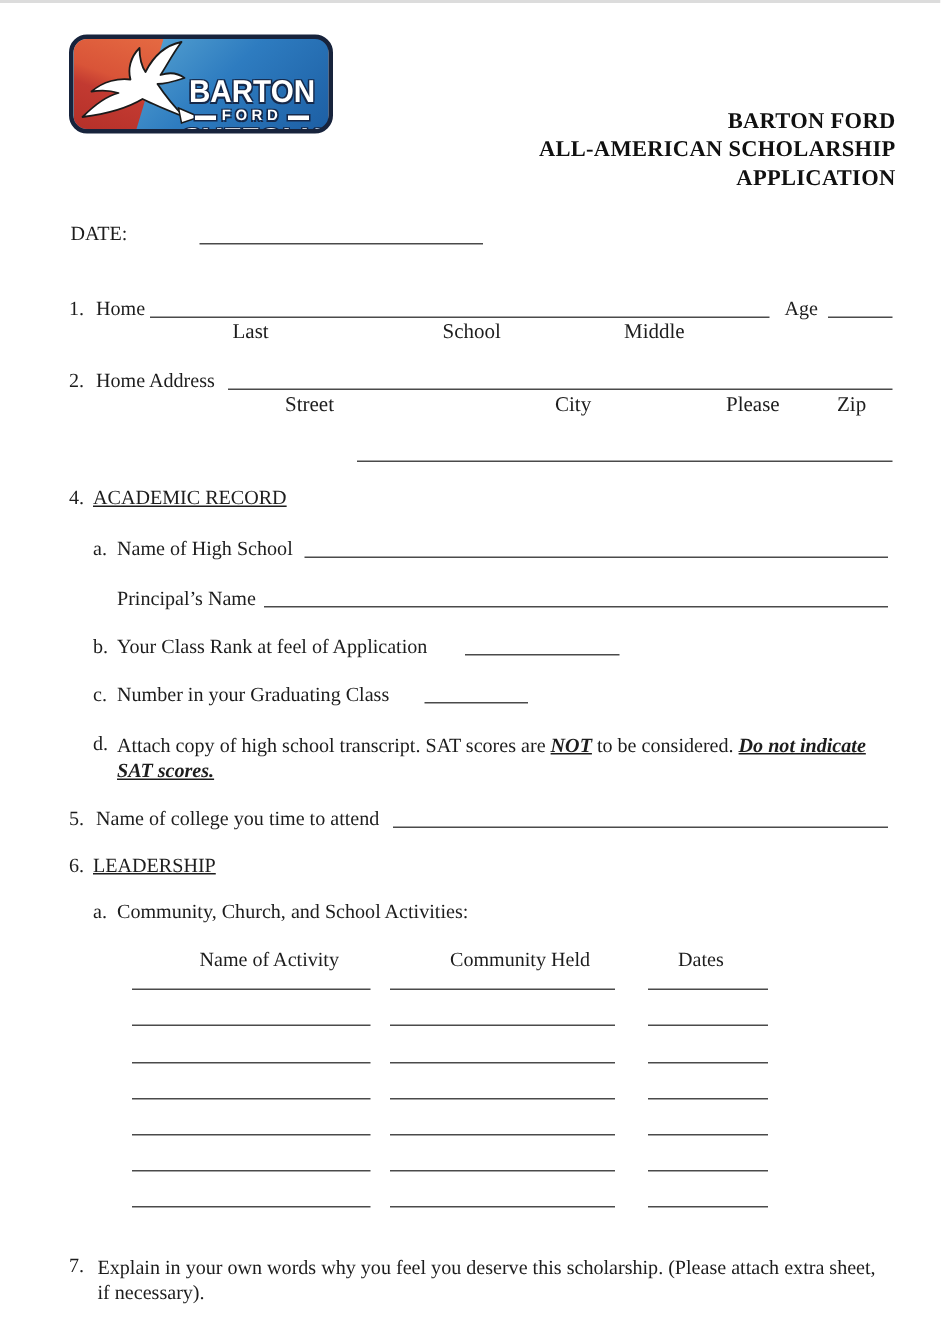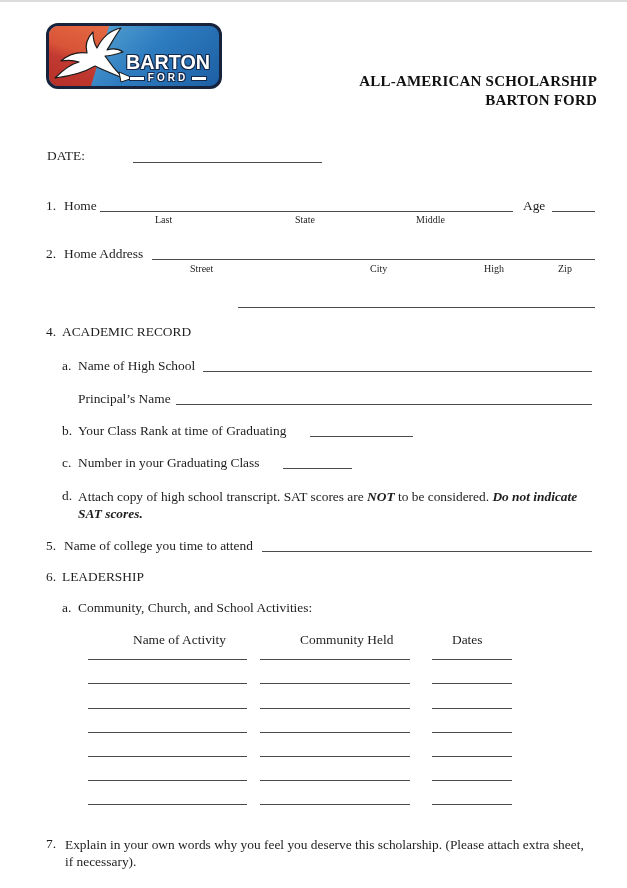--- a/index.html
+++ b/index.html
@@ -6,23 +6,23 @@
   .page{
     position:relative;width:627px;height:888px;background:#fff;
     font-family:"Liberation Serif", serif;color:#1d1d1d;overflow:hidden;
     border-top:2px solid #dcdcdc;box-sizing:border-box;
   }
   .abs{position:absolute;}
   .t{font-size:13.4px;white-space:nowrap;}
   .num{display:inline-block;width:18px;}
   .subnum{display:inline-block;width:16px;}
   .line{border-bottom:1.2px solid #4a4a4a;height:12px;}
-  .ul{}
-  .bi{font-weight:bold;font-style:italic;}
-  .sublab{font-size:10px;color:#1d1d1d;white-space:nowrap;}
+  .ul{text-decoration:underline;}
+  .bi{font-weight:bold;font-style:italic;text-decoration:underline;}
+  .sublab{font-size:14px;color:#1d1d1d;white-space:nowrap;}
 
   
   .title{right:30px;top:70px;text-align:right;font-weight:bold;font-size:15px;
          line-height:19.2px;color:#101010;letter-spacing:.2px;}
 
   
   .logo{left:46px;top:21px;width:176px;height:66px;border:3px solid #17233c;
         border-radius:12px;overflow:hidden;box-sizing:border-box;
         background:linear-gradient(135deg,#8cc6e4 0%,#4a97cc 30%,#2e7cc0 55%,#1d5fa4 100%);}
   .logo-left{position:absolute;left:0;top:0;width:60px;height:100%;
@@ -67,52 +67,53 @@
       <div class="logo-l2">
         <span class="dash"></span>
         <span>FORD</span>
         <span class="dash"></span>
       </div>
       <div class="logo-l3">SUFFOLK</div>
     </div>
   </div>
 
   <div class="abs title">
+    <div>BARTON FORD</div>
     <div>ALL-AMERICAN SCHOLARSHIP</div>
-    <div>BARTON FORD</div>
+    <div>APPLICATION</div>
   </div>
 
   <span class="abs t" style="left:47px;top:146px">DATE:</span>
   <div class="abs line" style="left:133px;top:148px;width:189px"></div>
 
   <span class="abs t" style="left:46px;top:196px"><span class="num">1.</span><span>Home</span></span>
   <div class="abs line" style="left:100px;top:197px;width:413px"></div>
   <span class="abs t" style="left:523px;top:196px">Age</span>
   <div class="abs line" style="left:552px;top:197px;width:43px"></div>
   <span class="abs sublab" style="left:155px;top:212px">Last</span>
-  <span class="abs sublab" style="left:295px;top:212px">State</span>
+  <span class="abs sublab" style="left:295px;top:212px">School</span>
   <span class="abs sublab" style="left:416px;top:212px">Middle</span>
 
   <span class="abs t" style="left:46px;top:244px"><span class="num">2.</span><span>Home Address</span></span>
   <div class="abs line" style="left:152px;top:245px;width:443px"></div>
   <span class="abs sublab" style="left:190px;top:261px">Street</span>
   <span class="abs sublab" style="left:370px;top:261px">City</span>
-  <span class="abs sublab" style="left:484px;top:261px">High</span>
+  <span class="abs sublab" style="left:484px;top:261px">Please</span>
   <span class="abs sublab" style="left:558px;top:261px">Zip</span>
 
   <div class="abs line" style="left:238px;top:293px;width:357px"></div>
 
   <span class="abs t" style="left:46px;top:322px"><span class="subnum">4.</span><span class="ul">ACADEMIC RECORD</span></span>
 
   <span class="abs t" style="left:62px;top:356px"><span class="subnum">a.</span><span>Name of High School</span></span>
   <div class="abs line" style="left:203px;top:357px;width:389px"></div>
   <span class="abs t" style="left:78px;top:389px">Principal’s Name</span>
   <div class="abs line" style="left:176px;top:390px;width:416px"></div>
 
-  <span class="abs t" style="left:62px;top:421px"><span class="subnum">b.</span><span>Your Class Rank at time of Graduating</span></span>
+  <span class="abs t" style="left:62px;top:421px"><span class="subnum">b.</span><span>Your Class Rank at feel of Application</span></span>
   <div class="abs line" style="left:310px;top:422px;width:103px"></div>
 
   <span class="abs t" style="left:62px;top:453px"><span class="subnum">c.</span><span>Number in your Graduating Class</span></span>
   <div class="abs line" style="left:283px;top:454px;width:69px"></div>
 
   <span class="abs t" style="left:62px;top:486px">d.</span>
   <div class="abs wrap" style="left:78px;top:486px;width:500px"><span>Attach copy of high school transcript.  SAT scores are </span><span class="bi">NOT</span><span> to be considered.  </span><span class="bi">Do not indicate SAT scores.</span></div>
 
   <span class="abs t" style="left:46px;top:536px"><span class="num">5.</span><span>Name of college you time to attend</span></span>
   <div class="abs line" style="left:262px;top:537px;width:330px"></div>

